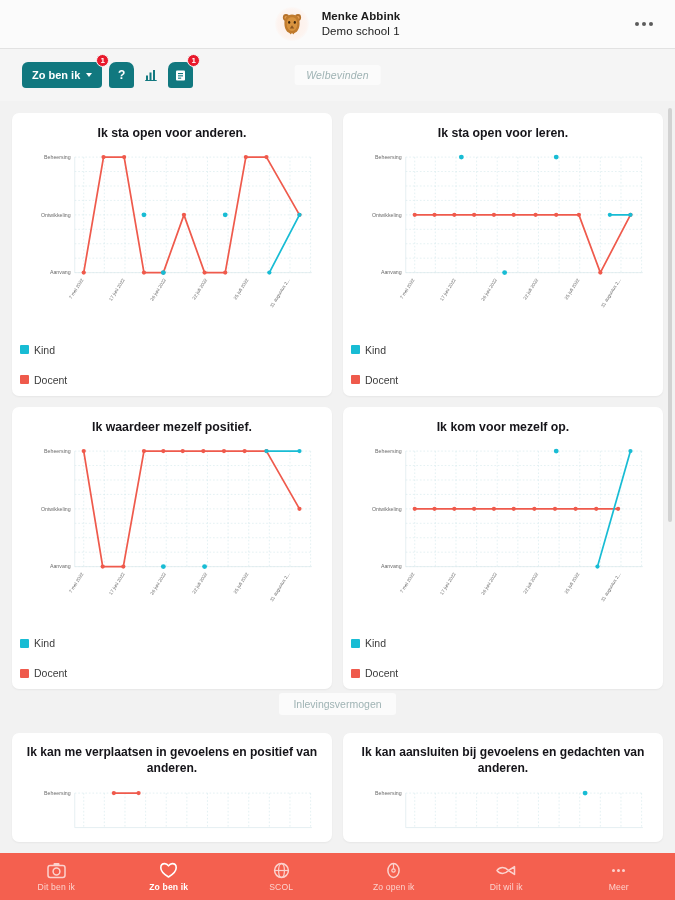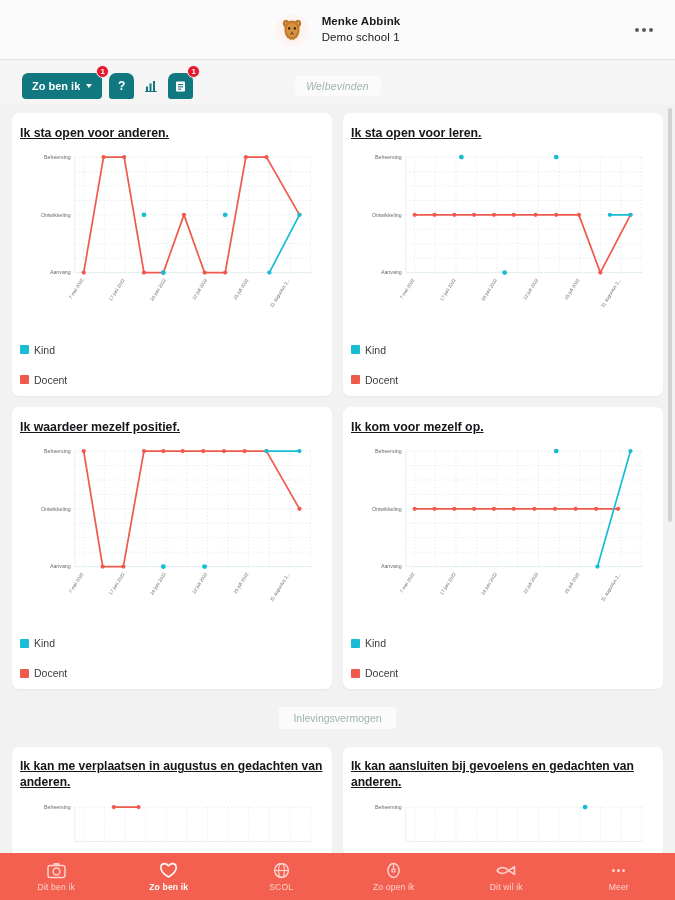--- a/index.html
+++ b/index.html
@@ -6,21 +6,21 @@
   html, body { width: 675px; height: 900px; overflow: hidden; }
   body {
     font-family: "Liberation Sans", sans-serif;
     background: #f2f2f2;
     color: #222;
     position: relative;
   }
 
   
   .app-header {
-    height: 60px;
+    height: 49px;
     background: #fbfbfb;
     border-bottom: 1px solid #e2e2e2;
     display: flex;
     align-items: center;
     justify-content: center;
     position: relative;
   }
   .header-identity { display: flex; align-items: center; gap: 13px; }
   .avatar-wrap {
     width: 34px; height: 34px;
@@ -112,45 +112,45 @@
     gap: 11px;
     padding: 8px 12px 0 12px;
   }
   .chart-card {
     background: #fff;
     border-radius: 7px;
     padding: 12px 8px 10px 8px;
     box-shadow: 0 1px 2px rgba(0,0,0,.05);
   }
   .chart-title {
+    text-align: center;
     font-size: 12.3px;
     font-weight: bold;
     color: #16151a;
     margin-bottom: 8px;
     line-height: 1.32;
-    text-decoration: underline;
   }
   .chart-title.two-line { font-size: 12.1px; }
 
   .plot-wrap { position: relative; width: 100%; }
   .plot-wrap svg { display: block; width: 100%; height: auto; }
 
   .legend {
     display: flex; justify-content: center; gap: 18px;
     margin-top: 4px;
     flex-direction: column;
   }
   .legend-item { display: flex; align-items: center; gap: 5px; }
   .legend-swatch { width: 9px; height: 9px; border-radius: 1px; display:block; }
   .legend-label { font-size: 10.5px; color: #3c3c3c; }
 
   
   .section-band {
     display: flex; justify-content: center;
-    padding: 18px 0 10px 0;
+    padding: 4px 0 10px 0;
   }
   .section-band .chip-inner {
     background: #fbfbfb;
     color: #9fb3b4;
     font-size: 10.5px;
     padding: 5px 14px;
     border-radius: 3px;
   }
 
   
@@ -536,21 +536,21 @@
     </div>
 
   </div>
 
   <div class="section-band">
     <span class="chip-inner">Inlevingsvermogen</span>
   </div>
 
   <div class="card-grid">
     <div class="chart-card">
-      <div class="chart-title two-line">Ik kan me verplaatsen in augustus en gedachten van anderen.</div>
+      <div class="chart-title two-line">Ik kan me verplaatsen in gevoelens en positief van anderen.</div>
       <div class="plot-wrap">
           <svg viewBox="0 0 300 46" width="100%">
             <line x1="54" x2="288" y1="8" y2="8" stroke="#cfe6ea" stroke-width="0.55" stroke-dasharray="1.6 1.9"></line>
             <line x1="62.88495575221239" x2="62.88495575221239" y1="8" y2="42" stroke="#cfe6ea" stroke-width="0.55" stroke-dasharray="1.6 1.9"></line>
             <line x1="83.23893805309734" x2="83.23893805309734" y1="8" y2="42" stroke="#cfe6ea" stroke-width="0.55" stroke-dasharray="1.6 1.9"></line>
             <line x1="103.5929203539823" x2="103.5929203539823" y1="8" y2="42" stroke="#cfe6ea" stroke-width="0.55" stroke-dasharray="1.6 1.9"></line>
             <line x1="123.94690265486726" x2="123.94690265486726" y1="8" y2="42" stroke="#cfe6ea" stroke-width="0.55" stroke-dasharray="1.6 1.9"></line>
             <line x1="144.30088495575222" x2="144.30088495575222" y1="8" y2="42" stroke="#cfe6ea" stroke-width="0.55" stroke-dasharray="1.6 1.9"></line>
             <line x1="164.65486725663715" x2="164.65486725663715" y1="8" y2="42" stroke="#cfe6ea" stroke-width="0.55" stroke-dasharray="1.6 1.9"></line>
             <line x1="185.00884955752213" x2="185.00884955752213" y1="8" y2="42" stroke="#cfe6ea" stroke-width="0.55" stroke-dasharray="1.6 1.9"></line>

